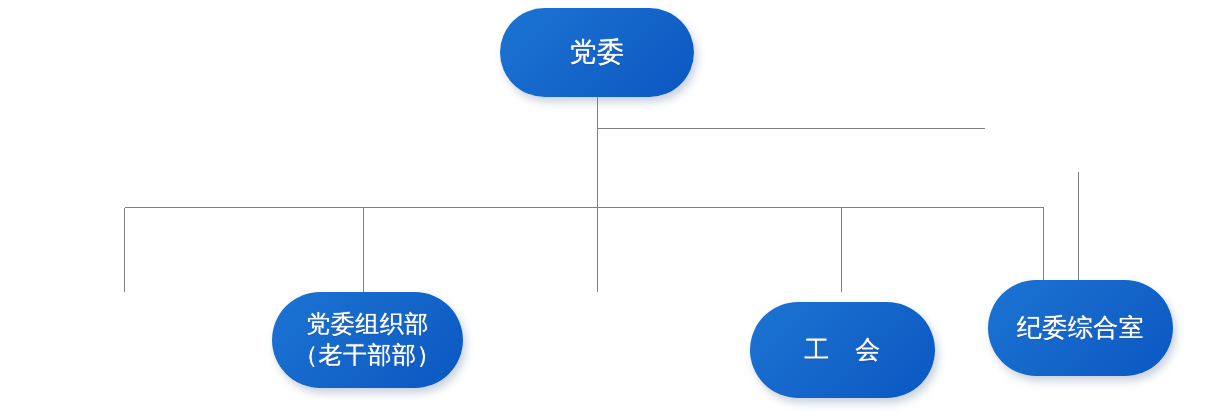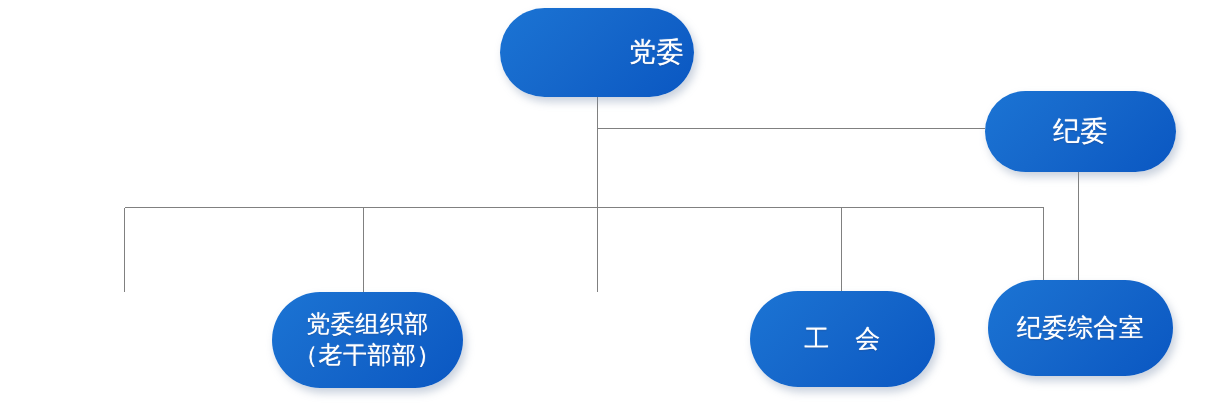--- a/index.html
+++ b/index.html
@@ -69,36 +69,33 @@
 
       <path d="M 124.5 207.5 L 124.5 292"></path>
       <path d="M 363.5 207.5 L 363.5 292"></path>
       <path d="M 841.5 207.5 L 841.5 292"></path>
       <path d="M 1043.5 207.5 L 1043.5 292"></path>
 
       <path d="M 1078.5 172 L 1078.5 292"></path>
     </g>
   </svg>
 
-  <div class="node lvl-top" style="left:500px; top:8px; width:194px; height:89px;justify-content:flex-end;">
+  <div class="node lvl-top" style="left:500px; top:8px; width:194px; height:89px;">
     <span class="node-label">党委</span>
   </div>
 
-  <div class="node lvl-mid" style="left:985px; top:91px; width:191px; height:81px;">
-    <span class="node-label">纪委</span>
-  </div>
 
 
   <div class="node lvl-leaf" style="left:272px; top:292px; width:191px; height:96px;">
     <span class="node-label">党委组织部
 （老干部部）</span>
   </div>
 
 
-  <div class="node lvl-leaf single-line" style="left:750px; top:291px; width:185px; height:96px;text-align:right;">
+  <div class="node lvl-leaf single-line" style="left:750px; top:302px; width:185px; height:96px;text-align:right;">
     <span class="node-label">工　会</span>
   </div>
 
   <div class="node lvl-leaf single-line" style="left:988px; top:280px; width:185px; height:96px;">
     <span class="node-label">纪委综合室</span>
   </div>
 
 </div>
 
 </body></html>

